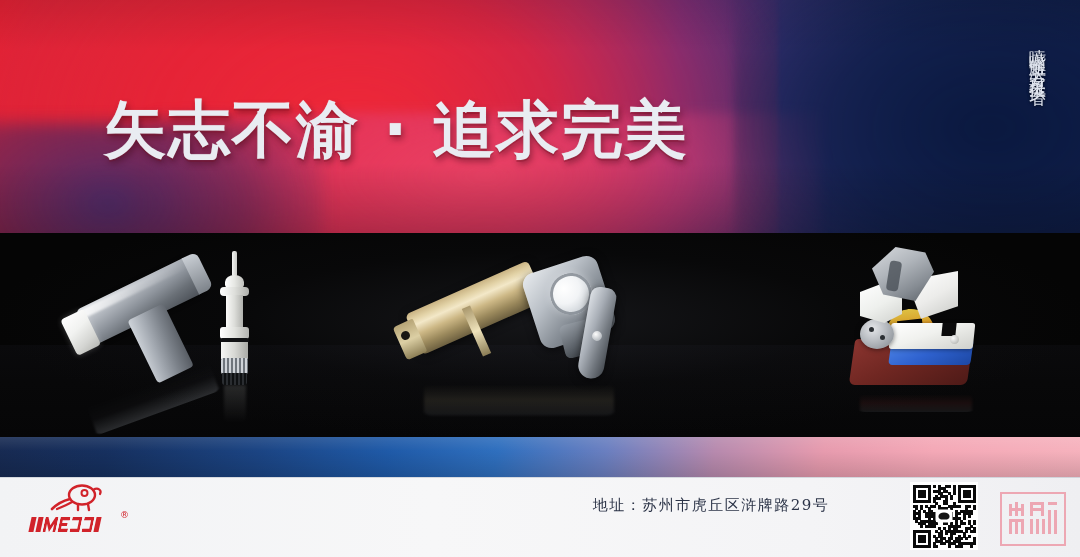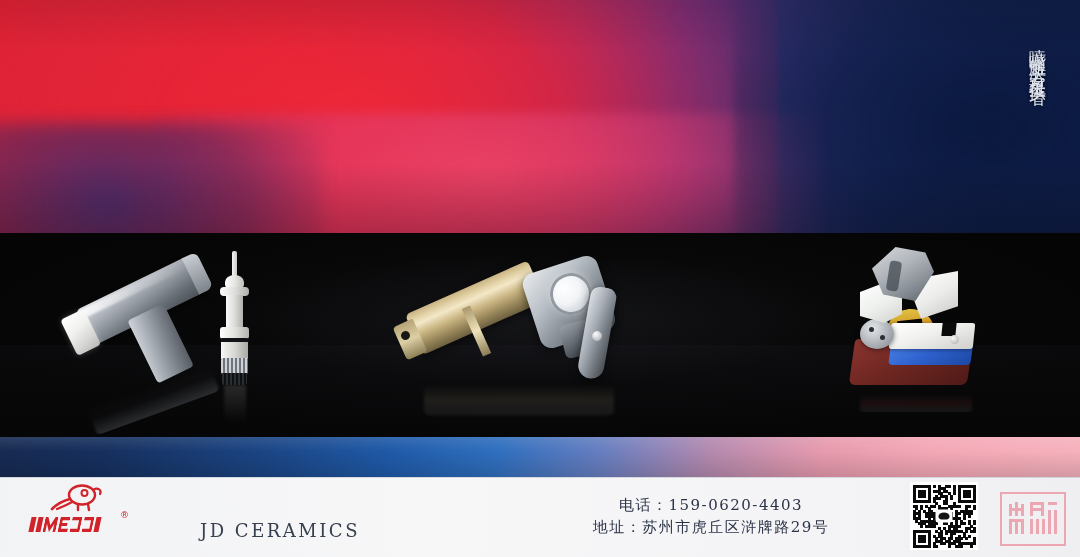--- a/index.html
+++ b/index.html
@@ -407,20 +407,21 @@
 <div class="poster">
 
   <div class="banner">
     <div class="g-base"></div>
     <div class="g-glow"></div>
     <div class="g-pinkbottom"></div>
     <div class="g-bluebottomleft"></div>
     <div class="g-navyright"></div>
     <div class="g-vignette"></div>
 
+    <div class="headline">矢志不渝 · 追求完美</div>
     <div class="vtext">喷嘴解决方案提供者</div>
   </div>
 
   <div class="photo">
     <div class="floor"></div>
     <div class="sheen"></div>
 
     <div class="p1">
       <div class="p1-refl"></div>
       <div class="tblock">
@@ -500,24 +501,22 @@
       <div class="lw" style="width:5px;height:15px;transform:skewX(-12deg);"></div>
       <div class="lw" style="width:13px;height:15px;transform:skewX(-12deg);clip-path:polygon(0 0,22% 0,50% 55%,78% 0,100% 0,100% 100%,78% 100%,78% 45%,50% 100%,22% 45%,22% 100%,0 100%);"></div>
       <div class="lw" style="width:10px;height:15px;transform:skewX(-12deg);clip-path:polygon(0 0,100% 0,100% 22%,28% 22%,28% 40%,82% 40%,82% 60%,28% 60%,28% 78%,100% 78%,100% 100%,0 100%);"></div>
       <div class="lw" style="width:10px;height:15px;transform:skewX(-12deg);clip-path:polygon(0 0,100% 0,100% 100%,0 100%,0 78%,72% 78%,72% 22%,0 22%);"></div>
       <div class="lw" style="width:10px;height:15px;transform:skewX(-12deg);clip-path:polygon(0 0,100% 0,100% 100%,0 100%,0 78%,72% 78%,72% 22%,0 22%);"></div>
       <div class="lw" style="width:5px;height:15px;transform:skewX(-12deg);"></div>
     </div>
     <div class="logo-reg">®</div>
   </div>
 
-  <div class="en-name">JD CERAMICS</div>
 
   <div class="contact">
-    <div class="line">电话：159-0620-4403</div>
     <div class="line">地址：苏州市虎丘区浒牌路29号</div>
   </div>
 
   <div class="qr">
     <div class="qr-canvas" id="qrCanvas">
         <div class="qr-cell" style="left: 0px; top: 0px; width: 3px; height: 3px;"></div>
         <div class="qr-cell" style="left: 2.48px; top: 0px; width: 3px; height: 3px;"></div>
         <div class="qr-cell" style="left: 4.96px; top: 0px; width: 3px; height: 3px;"></div>
         <div class="qr-cell" style="left: 7.44px; top: 0px; width: 3px; height: 3px;"></div>
         <div class="qr-cell" style="left: 9.92px; top: 0px; width: 3px; height: 3px;"></div>

